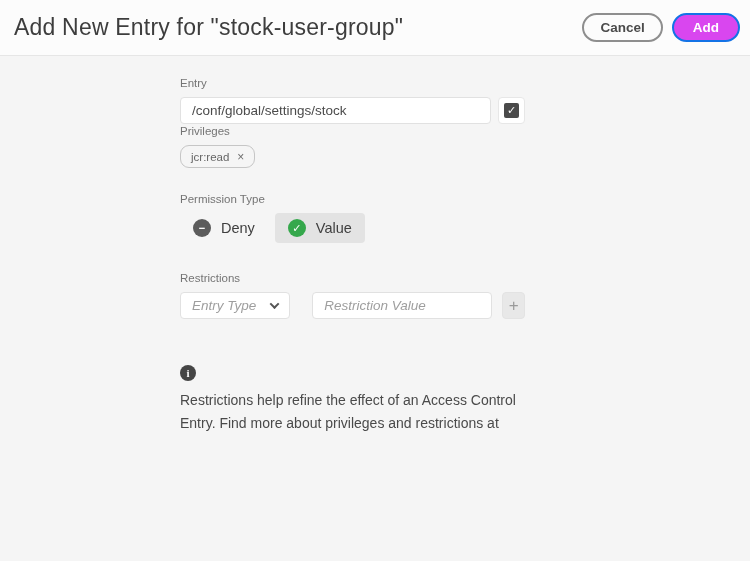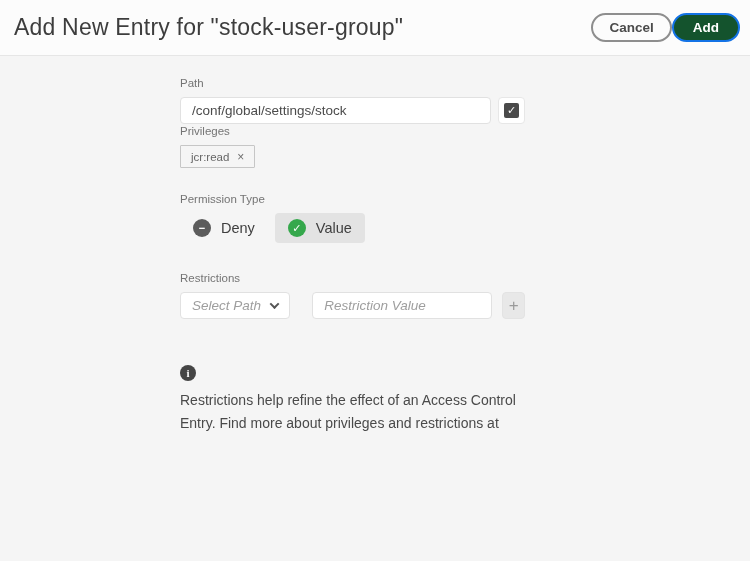--- a/index.html
+++ b/index.html
@@ -20,40 +20,40 @@
     justify-content: space-between;
     padding: 0 10px 0 14px;
   }
   .page-title {
     font-size: 23px;
     font-weight: 300;
     color: #3d3d3d;
     letter-spacing: 0.2px;
     white-space: nowrap;
   }
-  .header-actions { display: flex; align-items: center; }
+  .header-actions { display: flex; align-items: center; gap: 9px; }
   .btn {
     height: 29px;
     border-radius: 15px;
     font-family: inherit;
     font-size: 13.5px;
     font-weight: 700;
     padding: 0 16px;
     cursor: pointer;
     display: inline-flex;
     align-items: center;
     justify-content: center;
   }
   .btn-quiet {
     background: #fcfcfc;
     border: 2px solid #8e8e8e;
     color: #4b4b4b;
   }
   .btn-cta {
-    background: #14532d;
+    background: #d946ef;
     border: 2px solid #1473e6;
     color: #ffffff;
     padding: 0 19px;
   }
 
   
   .content { padding: 20px 0 0 180px; width: 525px; }
   .field-label {
     font-size: 11.5px;
     color: #747474;
@@ -98,21 +98,21 @@
 
   .section-privileges { }
   .tag-row { margin-top: 6px; }
   .tag {
     display: inline-flex;
     align-items: center;
     gap: 8px;
     height: 23px;
     padding: 0 10px;
     border: 1px solid #c6c6c6;
-    border-radius: 1px;
+    border-radius: 9px;
     font-size: 11.5px;
     color: #666666;
     background: transparent;
   }
   .tag-close { font-size: 12px; color: #6e6e6e; cursor: pointer; line-height: 1; }
 
   .section-permission { margin-top: 24px; }
   .perm-row { margin-top: 4px; gap: 7px; }
   .perm-btn {
     display: flex; align-items: center; gap: 10px;
@@ -201,21 +201,21 @@
   <div class="page-title">Add New Entry for "stock-user-group"</div>
   <div class="header-actions">
     <button class="btn btn-quiet">Cancel</button>
     <button class="btn btn-cta">Add</button>
   </div>
 </div>
 
 <div class="content">
 
   <div class="section-path">
-    <div class="field-label">Path</div>
+    <div class="field-label">Entry</div>
     <div class="row path-row">
       <input class="text-input" type="text" value="/conf/global/settings/stock" style="">
       <div class="checkbox-btn">
         <span class="checkbox-box">✓</span>
       </div>
     </div>
   </div>
 
   <div class="section-privileges">
     <div class="field-label">Privileges</div>
@@ -238,21 +238,21 @@
         <span class="perm-icon allow">✓</span>
         <span>Value</span>
       </button>
     </div>
   </div>
 
   <div class="section-restrictions">
     <div class="field-label">Restrictions</div>
     <div class="row restr-row">
       <div class="select-box">
-        <span class="select-text">Select Path</span>
+        <span class="select-text">Entry Type</span>
         <span class="chevron"></span>
       </div>
       <input class="text-input restr-value" type="text" placeholder="Restriction Value" style="">
       <div class="plus-btn">
         <span>+</span>
       </div>
     </div>
   </div>
 
   <div class="info-section">

